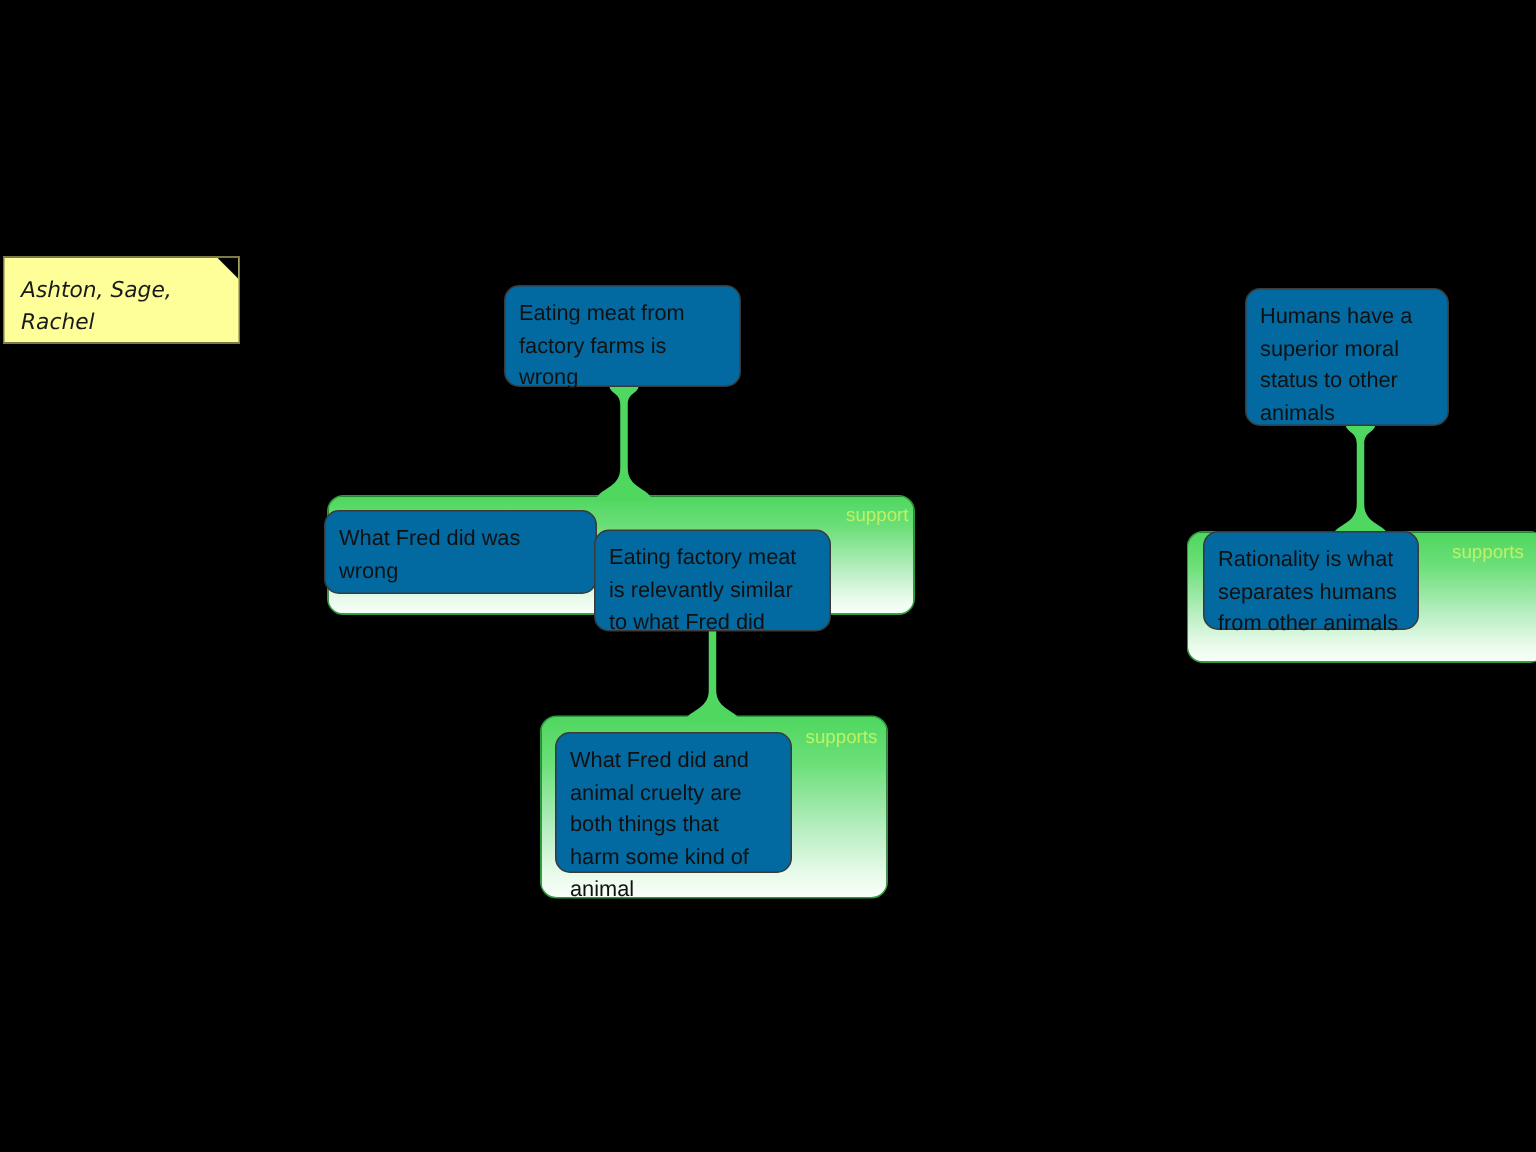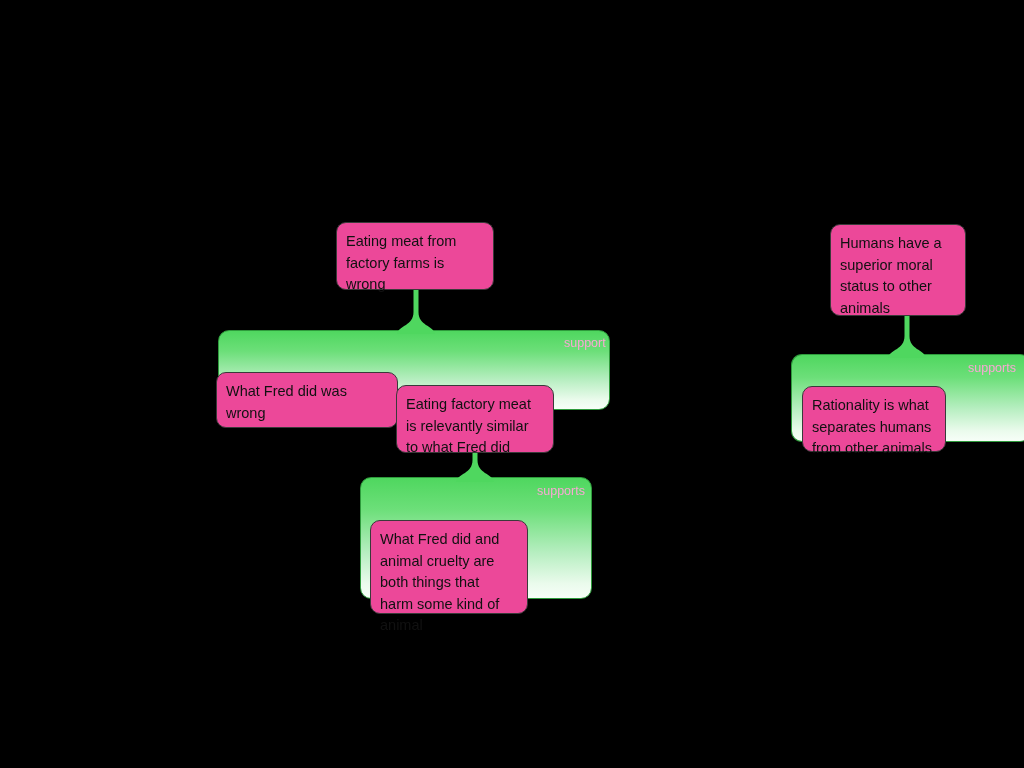--- a/index.html
+++ b/index.html
@@ -74,32 +74,31 @@
   }
   .group.clipped-right {
     border-right: none;
     border-top-right-radius: 11px;
     border-bottom-right-radius: 11px;
   }
   .group-label {
     position: absolute;
     font-family: "Liberation Sans", sans-serif;
     font-size: 12.5px;
-    color: #f9a8d4;
+    color: #bef264;
     white-space: nowrap;
   }
 
   
   .claim {
     position: absolute;
     box-sizing: border-box;
-    background: #ec4899;
+    background: #0369a1;
     border: 1px solid #3a3a3a;
     border-radius: 10px;
-    margin-top: 32px;
   }
   .claim-text {
     position: absolute;
     left: 9px;
     top: 8px;
     right: 8px;
     font-family: "Liberation Sans", sans-serif;
     font-size: 14.5px;
     line-height: 21.5px;
     color: #111111;
@@ -162,13 +161,20 @@
       <div class="claim-text">Humans have a
 superior moral
 status to other
 animals</div>
     </div>
     <div class="claim" style="left: 802px; top: 354px; width: 144px; height: 66px;">
       <div class="claim-text">Rationality is what
 separates humans
 from other animals</div>
     </div>
+    <div class="sticky" style="left: 2px; top: 171px; width: 158px; height: 58px;">
+      <div class="sticky-fold">
+        <div class="sticky-fold-inner"></div>
+      </div>
+      <div class="sticky-text">Ashton, Sage,
+Rachel</div>
+    </div>
   </div>
 
 </body></html>

